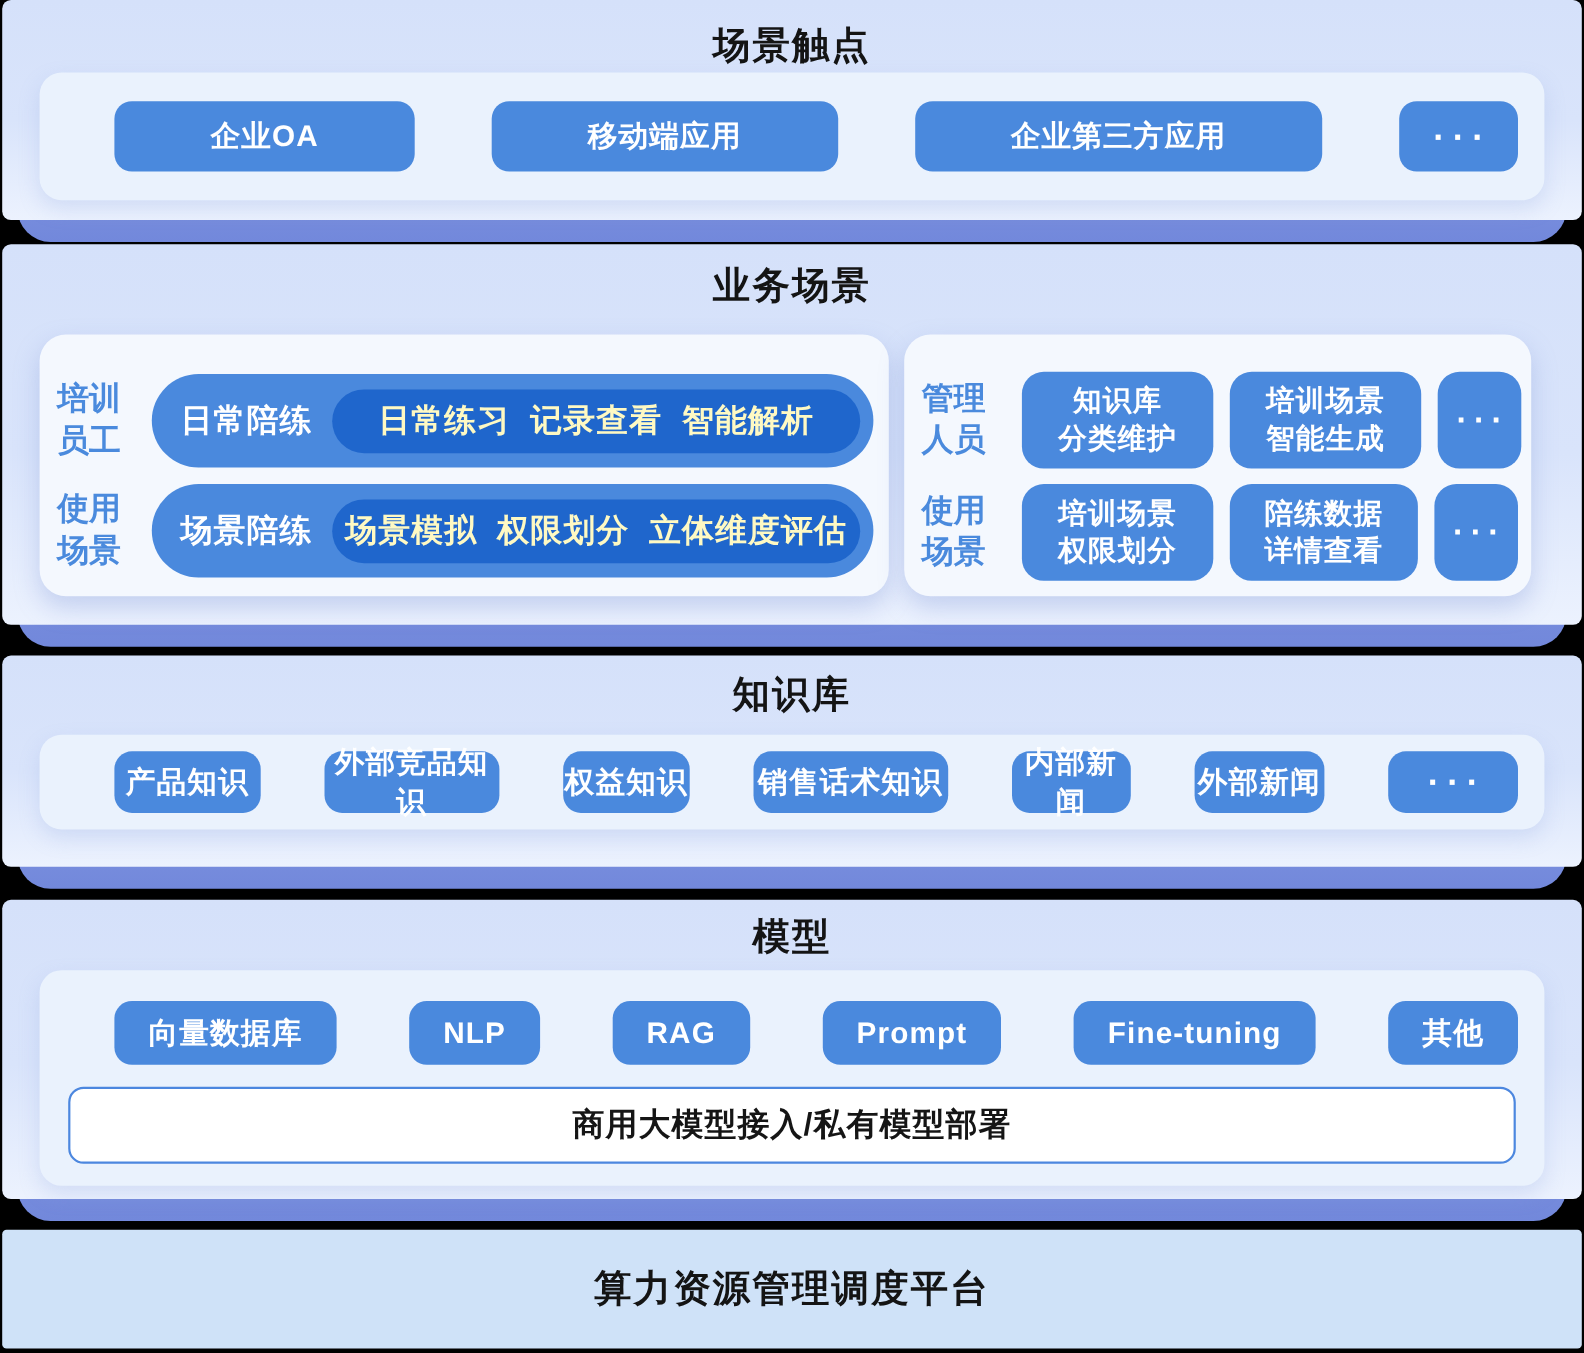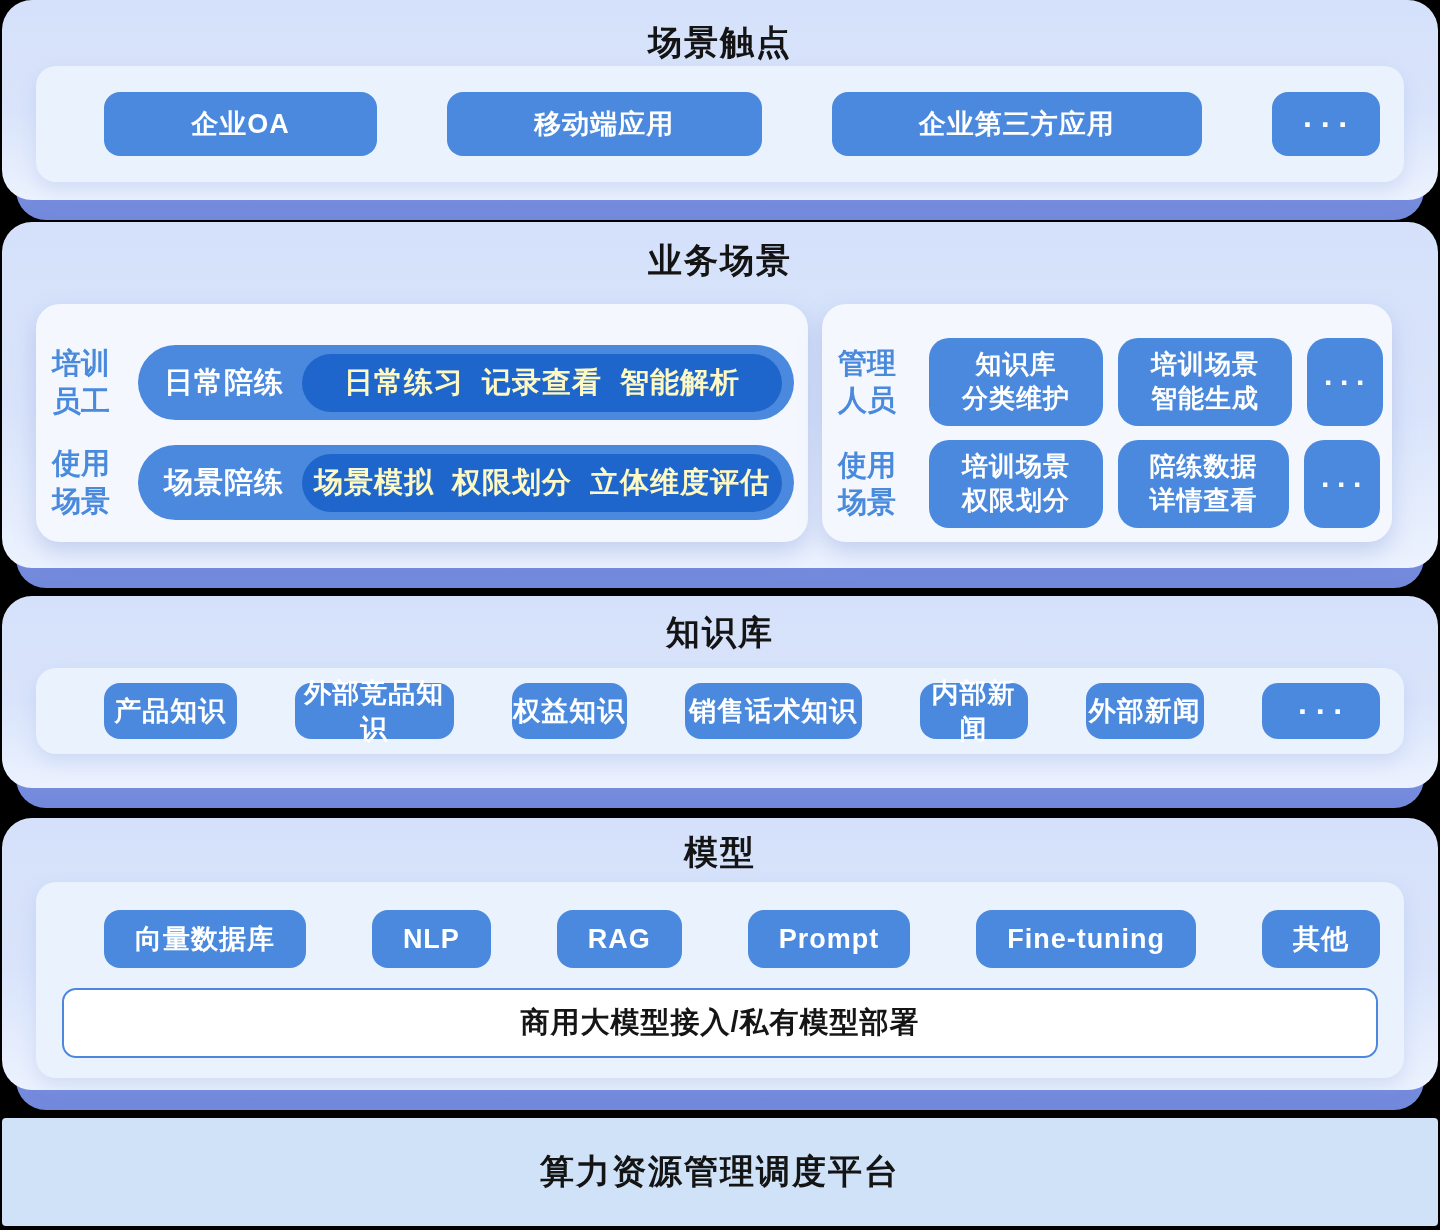--- a/index.html
+++ b/index.html
@@ -1,35 +1,35 @@
 <!DOCTYPE html>
 <html><head>
 <meta charset="utf-8">
 <style>
   html,body{margin:0;padding:0;background:#000;}
   body{width:1440px;height:1230px;overflow:hidden;font-family:"Liberation Sans","DejaVu Sans",sans-serif;}
   .stage{position:relative;width:1440px;height:1230px;background:#000;}
   .sect{position:absolute;left:0;width:100%;}
   .underlay{position:absolute;left:16px;right:16px;top:30px;bottom:0;border-radius:30px;
             background:linear-gradient(180deg,#95A7E8 0%,#7288DB 100%);}
-  .panel{position:absolute;left:2px;right:2px;top:0;bottom:20px;border-radius:30px;
+  .panel{position:absolute;left:2px;right:2px;top:0;bottom:20px;border-radius:8px;
          background:linear-gradient(180deg,#D5E1FA 0%,#D9E4FB 55%,#ECF2FE 100%);}
   .title{text-align:center;font-size:34px;font-weight:700;color:#141414;letter-spacing:2px;line-height:40px;}
   .tray{position:absolute;background:#EAF2FD;border-radius:20px;display:flex;align-items:center;
         box-sizing:border-box;box-shadow:0 8px 18px rgba(140,165,225,.25);}
   .btn{background:#4A89DD;color:#fff;border-radius:16px;display:flex;align-items:center;justify-content:center;
        font-size:27px;font-weight:600;letter-spacing:1px;white-space:pre-line;text-align:center;box-sizing:border-box;margin-left:44px;}
   .h64{height:64px}.h56{height:56px}.h58{height:58px}
   .grow{flex:1 1 auto;}
   .dots{font-size:32px;letter-spacing:7px;font-weight:700;padding-left:7px;}
   .card{position:absolute;background:#F4F8FE;border-radius:24px;box-sizing:border-box;
         box-shadow:0 10px 22px rgba(125,150,215,.35);}
   .wrow{display:flex;align-items:center;height:85px;margin-bottom:15px;}
   .side-label{color:#4A8ADD;font-size:29px;font-weight:700;line-height:1.28;white-space:pre-line;}
-  .pill{flex:1;height:75px;border-radius:43px;background:#4A89DD;display:flex;align-items:center;
+  .pill{flex:1;height:85px;border-radius:43px;background:#4A89DD;display:flex;align-items:center;
         padding:0 12px 0 26px;box-sizing:border-box;}
   .pill-label{color:#fff;font-size:29px;font-weight:600;margin-right:18px;white-space:nowrap;letter-spacing:1px;}
   .pill-inner{flex:1;height:58px;border-radius:29px;background:#1F66CC;color:#fef9c3;display:flex;align-items:center;
               justify-content:center;font-size:29px;font-weight:600;white-space:pre;letter-spacing:1px;}
   .rrow{display:flex;align-items:center;height:88px;margin-bottom:14px;gap:15px;}
   .rbtn{height:88px;background:#4A89DD;border-radius:20px;color:#fff;display:flex;align-items:center;
         justify-content:center;text-align:center;font-size:26px;font-weight:600;line-height:1.3;
         white-space:pre-line;flex:0 0 auto;letter-spacing:1px;box-sizing:border-box;}
   .rdots{font-size:30px;letter-spacing:6px;font-weight:700;padding-left:6px;}
   .model-bar{position:absolute;background:#fff;border:2px solid #4C87DF;border-radius:14px;display:flex;

